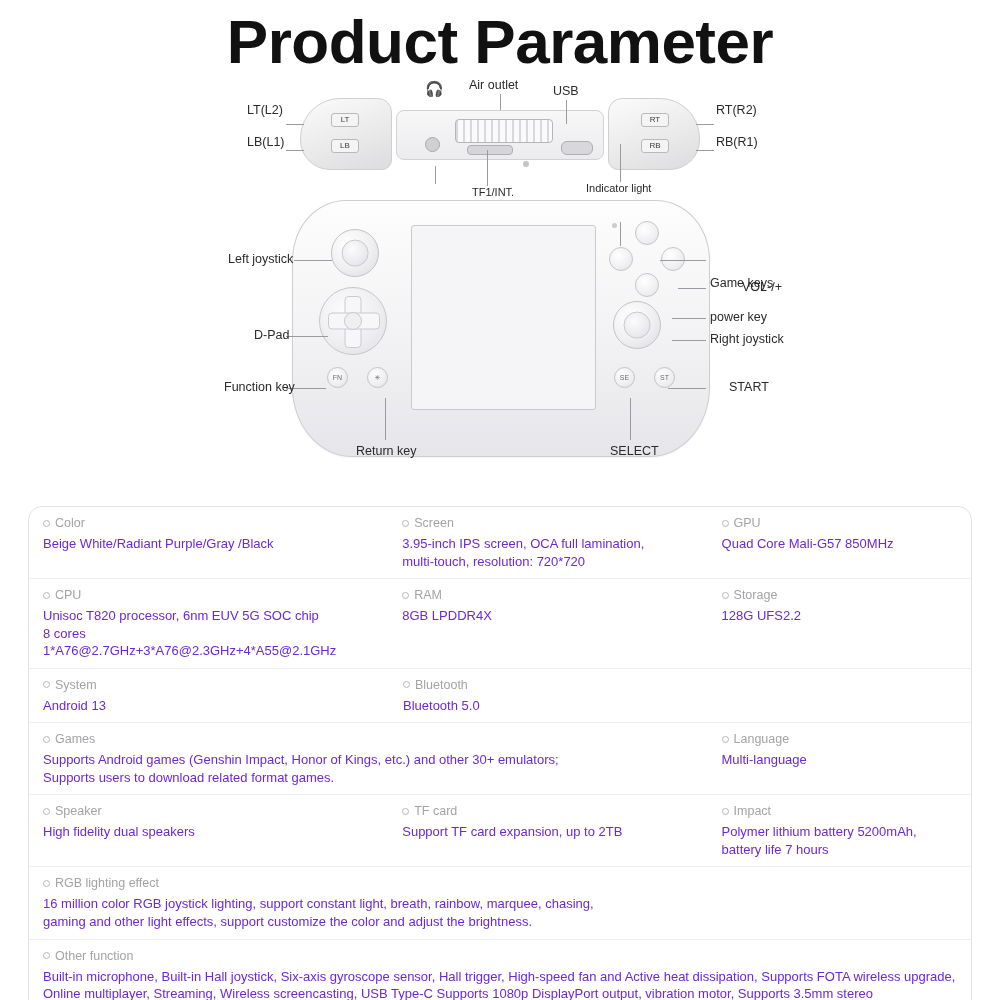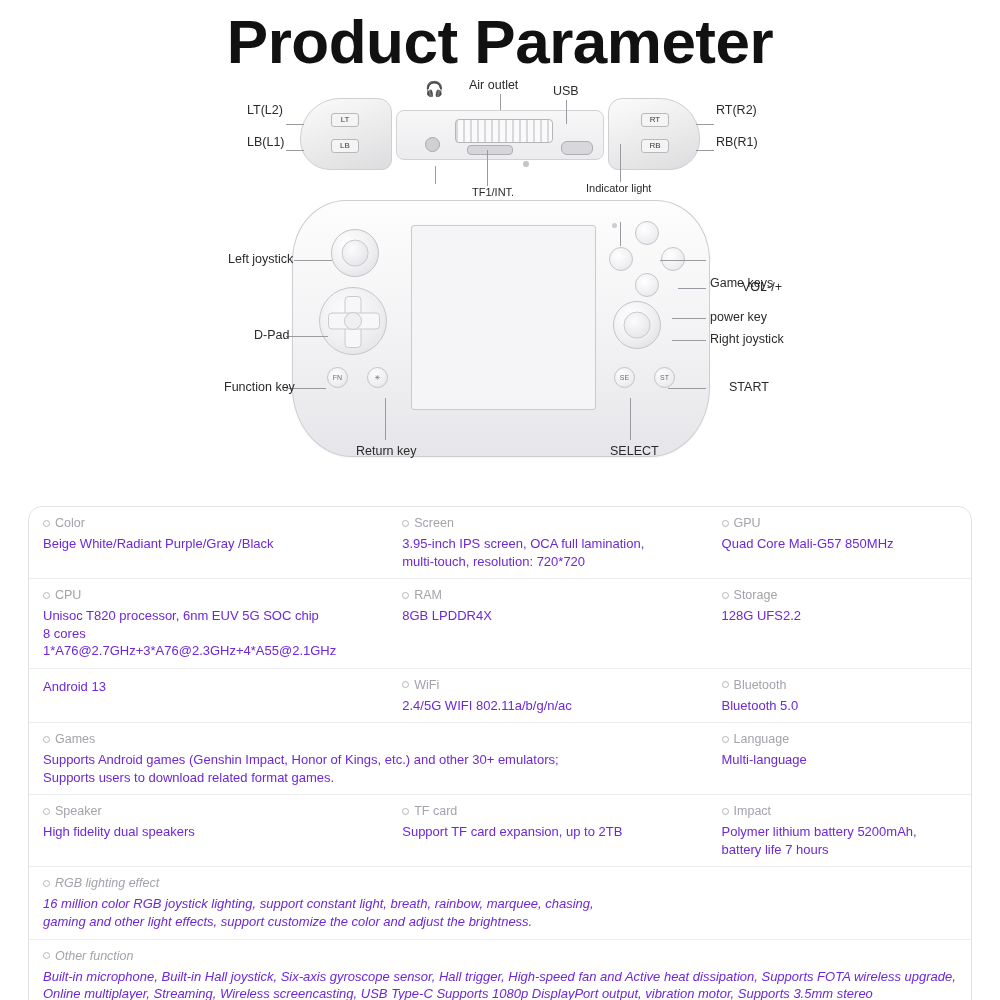--- a/index.html
+++ b/index.html
@@ -284,21 +284,21 @@
   }
   .spec-row.last { border-bottom: none; }
   .cell {
     box-sizing: border-box;
     padding: 0 14px;
   }
   .cell.c1 { width: 360px; }
   .cell.c2 { width: 320px; }
   .cell.c3 { width: 264px; }
   .cell.wide2 { width: 680px; }
-  .cell.full { width: 944px; font-style: italic; }
+  .cell.full { width: 944px; }
   .cell-label {
     font-size: 12.5px;
     color: #a3a3a9;
     margin-bottom: 5px;
     display: flex;
     align-items: center;
     gap: 5px;
   }
   .cell-label .bullet {
     display: inline-block;
@@ -460,28 +460,25 @@
         <div class="cell c3">
           <div class="cell-label">
             <span class="bullet"></span>
             <span>Storage</span>
           </div>
           <div class="cell-value">128G UFS2.2</div>
         </div>
       </div>
       <div class="spec-row">
         <div class="cell c1">
+          <div class="cell-label">
+            <span class="bullet"></span>
+            <span>System</span>
+          </div>
           <div class="cell-value">Android 13</div>
-        </div>
-        <div class="cell c2">
-          <div class="cell-label">
-            <span class="bullet"></span>
-            <span>WiFi</span>
-          </div>
-          <div class="cell-value">2.4/5G WIFI 802.11a/b/g/n/ac</div>
         </div>
         <div class="cell c3">
           <div class="cell-label">
             <span class="bullet"></span>
             <span>Bluetooth</span>
           </div>
           <div class="cell-value">Bluetooth 5.0</div>
         </div>
       </div>
       <div class="spec-row">

